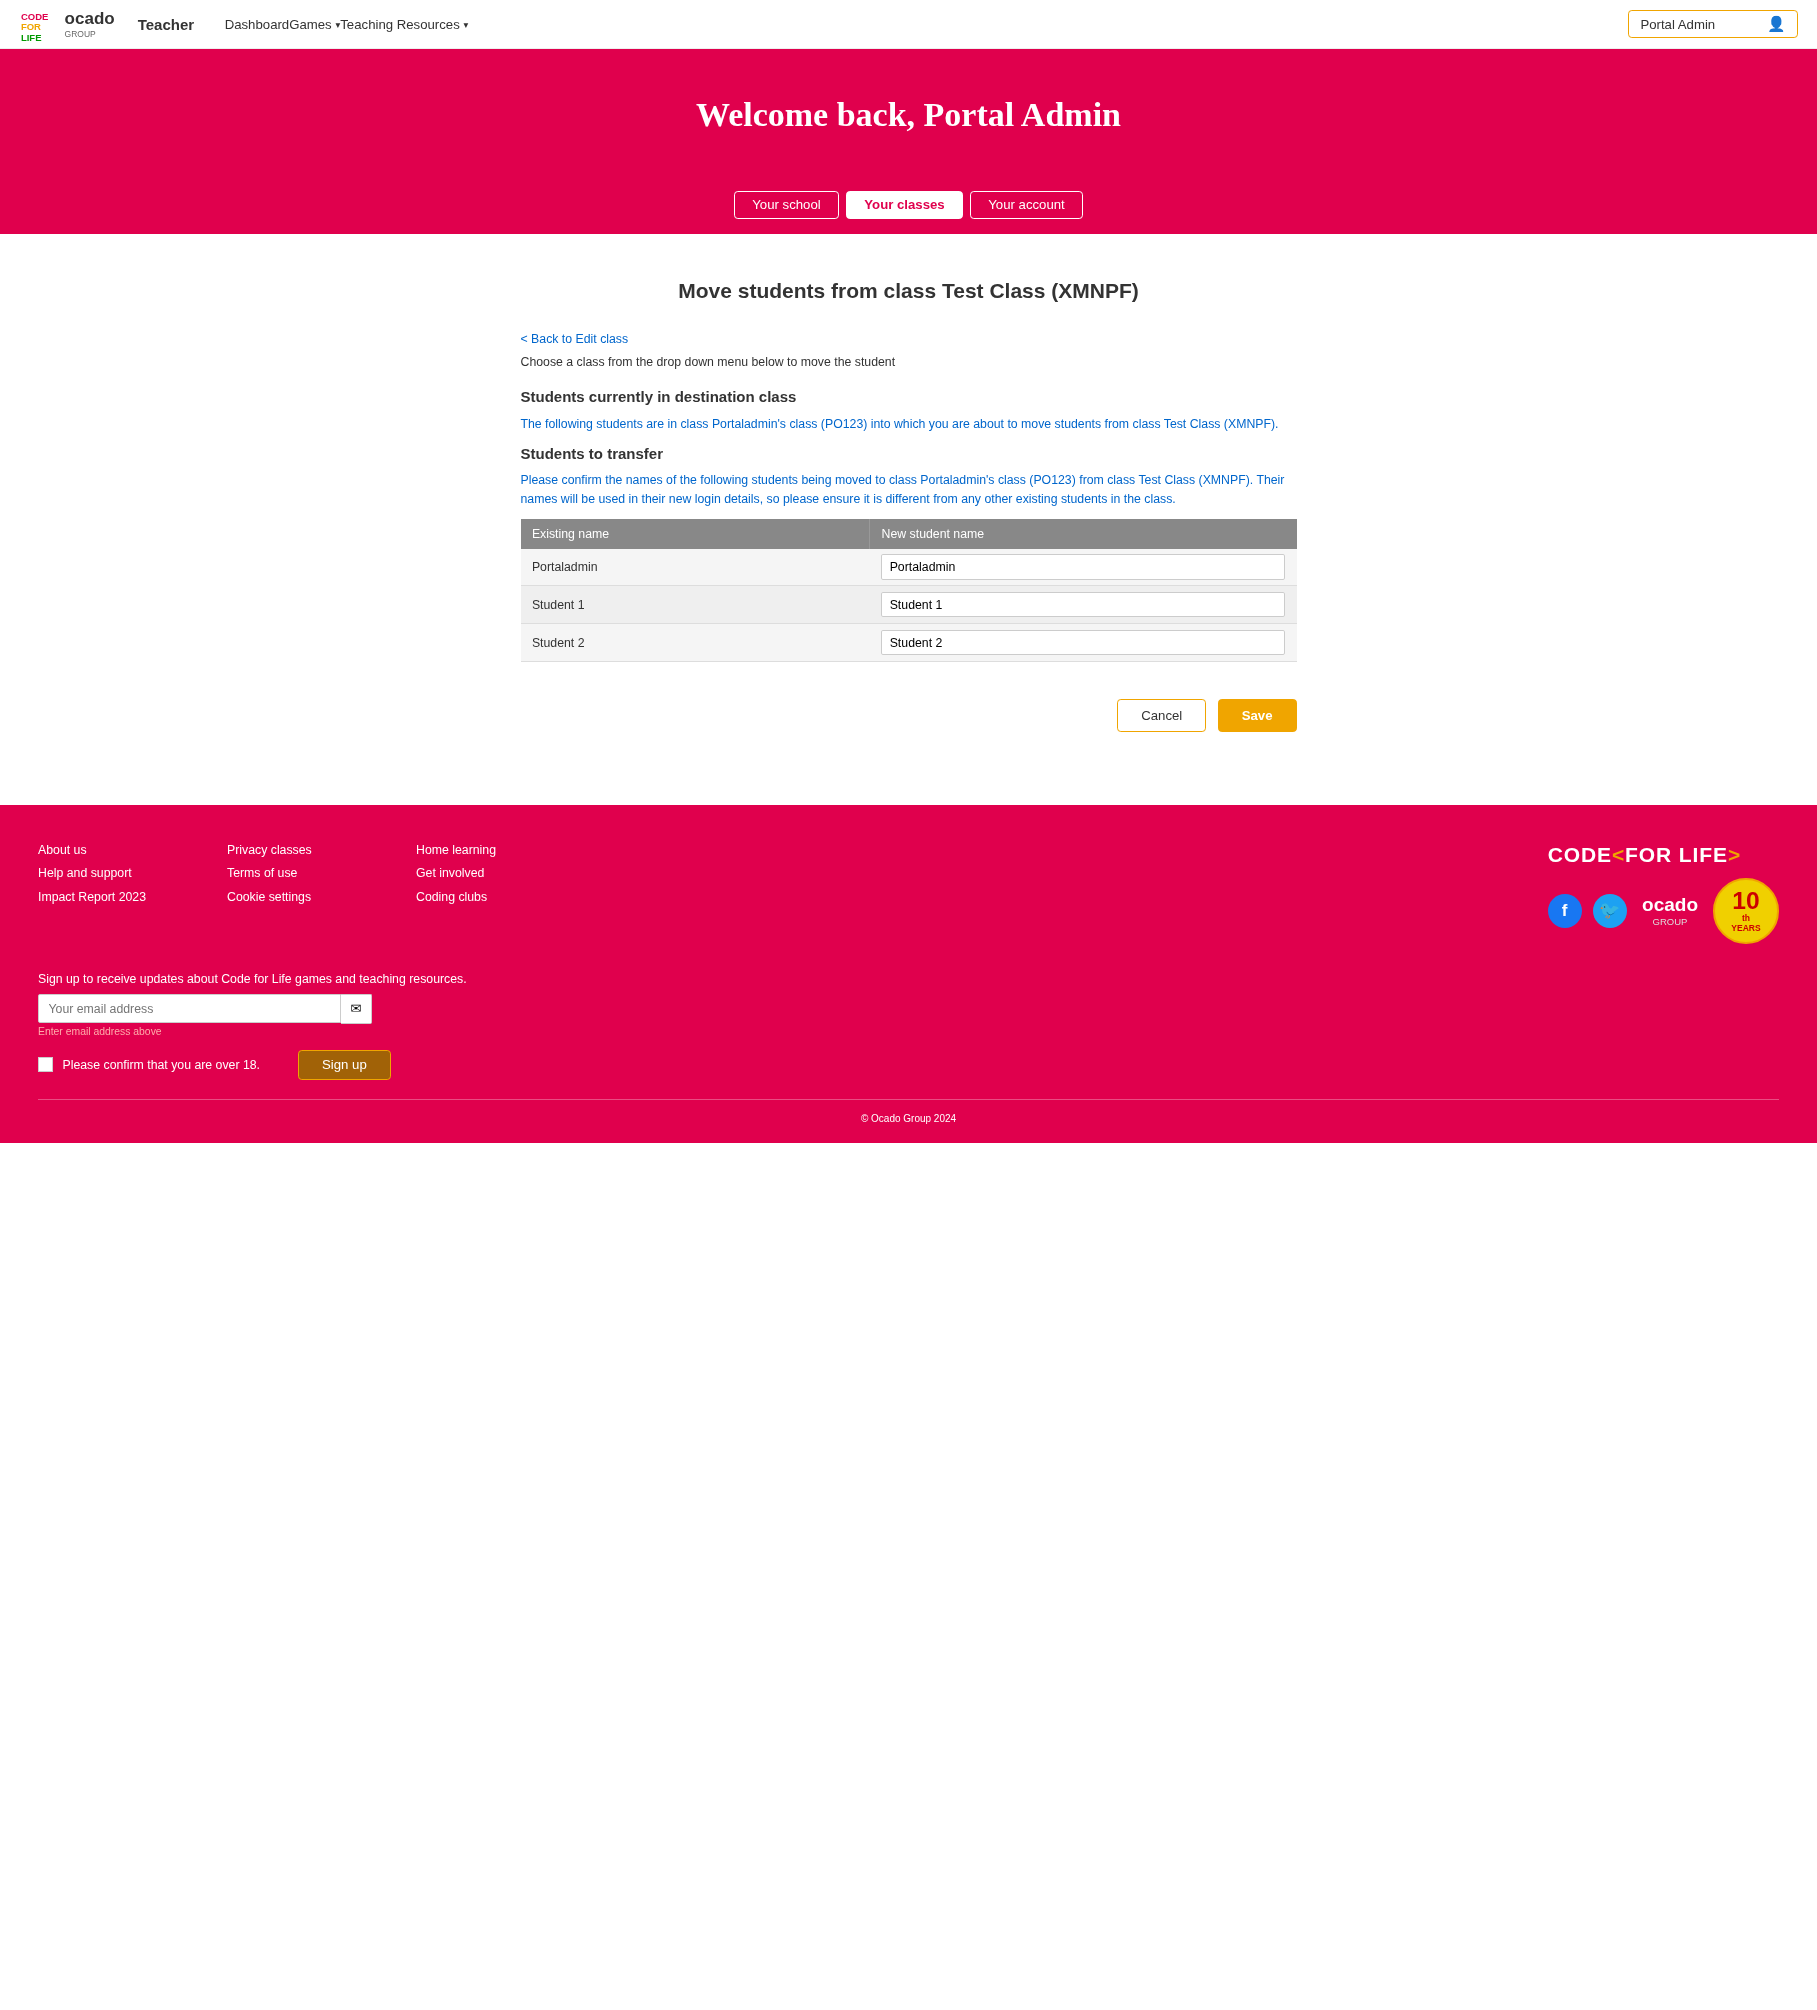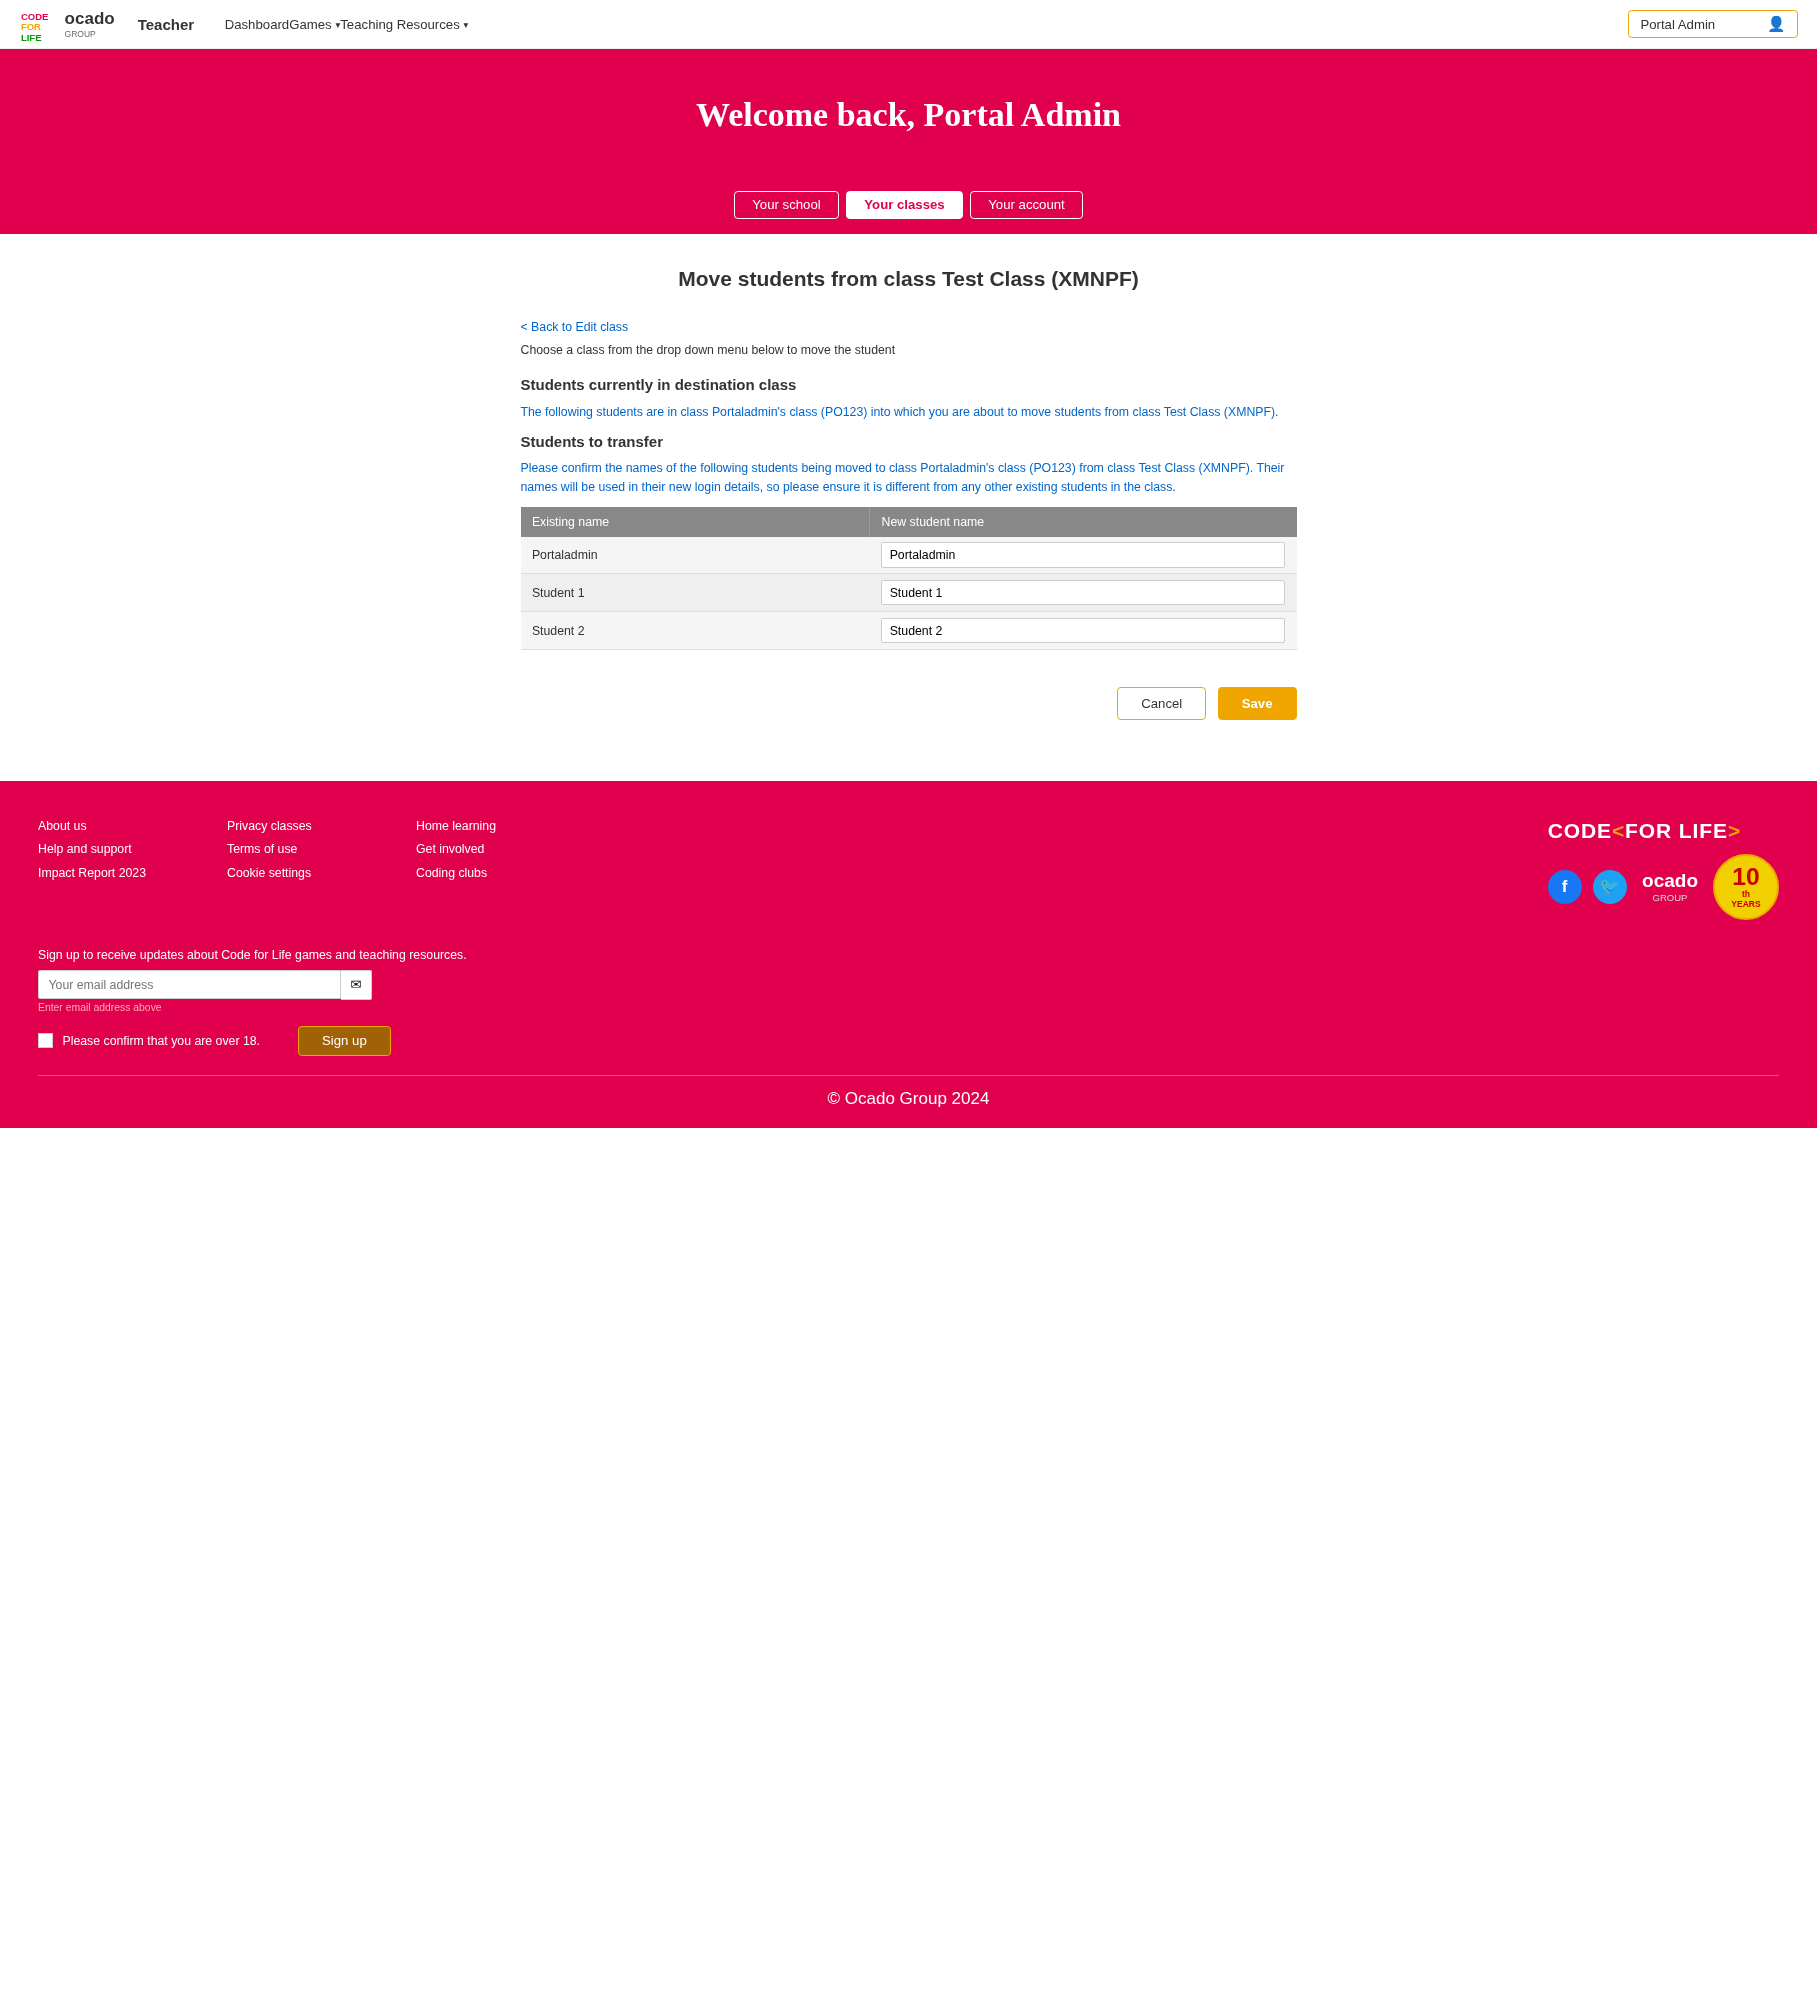--- a/index.html
+++ b/index.html
@@ -42,21 +42,21 @@
       padding: 9.5px 19px 15px;
     }
     .tab-btn {
       border: 1.9px solid #fff; background: transparent;
       color: #fff; padding: 5.7px 17px; border-radius: 3.8px;
       font-size: 13.2px; cursor: pointer; font-weight: normal;
     }
     .tab-btn.active { background: #fff; color: #e0004d; font-weight: bold; }
 
     
-    .main { max-width: 814px; margin: 4px auto; padding: 29px 19px 57px; }
+    .main { max-width: 814px; margin: 16px auto; padding: 29px 19px 57px; }
     .page-title { text-align: center; font-size: 21px; font-weight: bold; color: #333; margin-bottom: 28px; }
 
     .back-link { color: #0066cc; text-decoration: none; font-size: 12.3px; display: inline-block; margin-bottom: 9.5px; }
     .choose-text { font-size: 12.3px; color: #333; margin-bottom: 19px; }
 
     .section-title { font-size: 15px; font-weight: bold; color: #333; margin-bottom: 9.5px; }
 
     .info-text { font-size: 12.3px; color: #0066cc; margin-bottom: 11.4px; line-height: 1.5; }
 
     
@@ -146,21 +146,21 @@
     }
     .email-hint { font-size: 10.4px; color: #ffaaaa; margin-top: 1.9px; }
     .age-confirm-row { display: flex; align-items: center; gap: 9.5px; margin: 13.2px 0; }
     .age-checkbox { width: 15px; height: 15px; border: 0.9px solid #ccc; background: #fff; appearance: none; -webkit-appearance: none; cursor: pointer; }
     .age-label { font-size: 12.3px; color: #fff; }
     .signup-btn {
       background: #a16207; border: 0.9px solid #f0a500; color: #fff;
       padding: 6.6px 23px; border-radius: 3.8px; font-size: 13.2px; cursor: pointer;
       margin-left: 151px;
     }
-    .footer-bottom { text-align: center; font-size: 17px; color: #fff; margin-top: 19px; border-top: 0.9px solid rgba(255,255,255,0.3); padding-top: 13.2px; }
+    .footer-bottom { text-align: center; font-size: 10px; color: #fff; margin-top: 19px; border-top: 0.9px solid rgba(255,255,255,0.3); padding-top: 13.2px; }
   </style>
 </head>
 <body>
 
 <nav>
   <div class="nav-logo">
 
     <svg class="cfl-logo" viewBox="0 0 40 40" xmlns="http://www.w3.org/2000/svg" style="font-size:14px">
       <rect width="40" height="40" rx="4" fill="#fff"></rect>
       <text x="2" y="16" font-size="10" font-weight="bold" fill="#e0004d">CODE</text>

